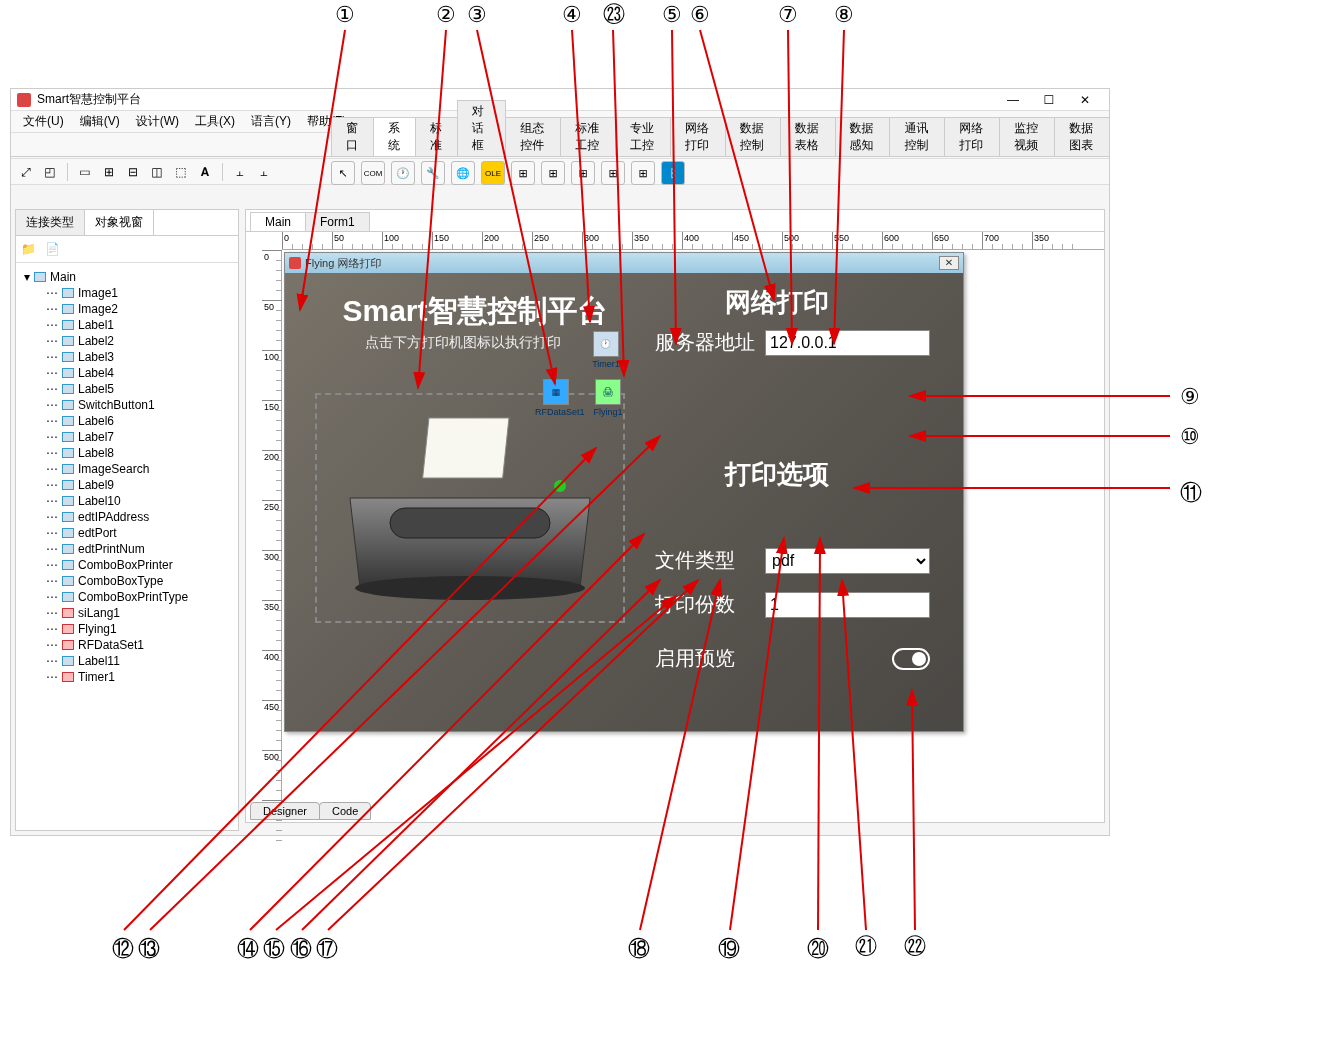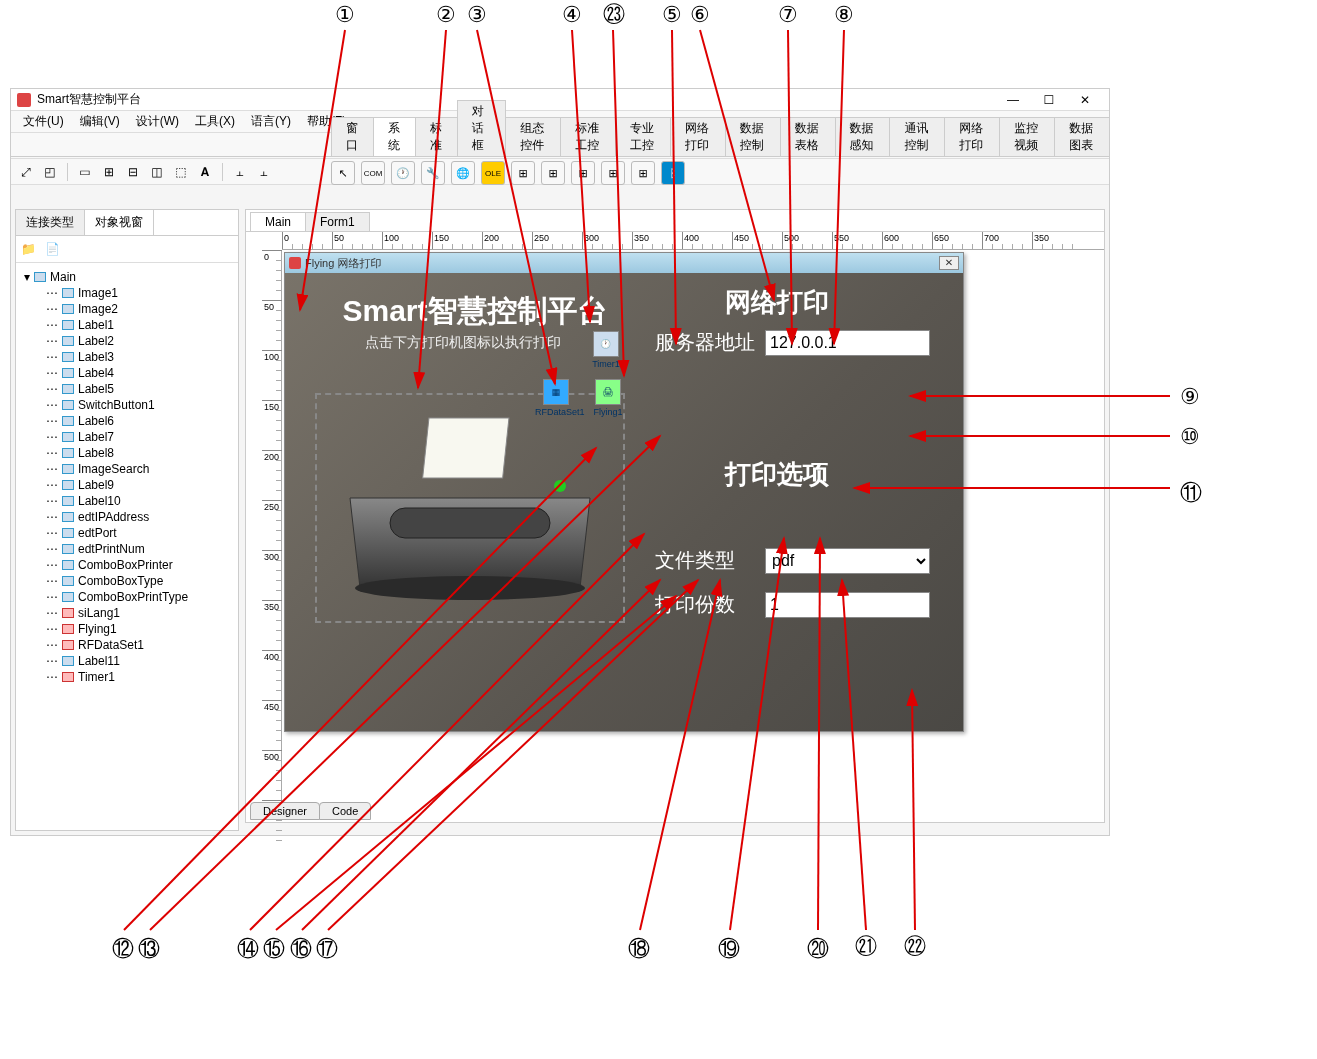--- a/index.html
+++ b/index.html
@@ -449,20 +449,28 @@
 
           <div class="section-title" style="left:440px;top:184px">打印选项</div>
           <div class="lbl-row" style="left:370px;top:274px">
               <span class="lab">文件类型</span>
               <select class="cmb" style="width:165px"><option>pdf</option></select>
             </div>
           <div class="lbl-row" style="left:370px;top:318px">
               <span class="lab">打印份数</span>
               <input class="txt" value="1" style="">
             </div>
+          <div class="lbl-row" style="left:370px;top:372px">
+              <span class="lab">启用预览</span>
+            <div style="width:165px;display:flex;justify-content:flex-end">
+                <div class="toggle">
+                  <div class="knob"></div>
+                </div>
+              </div>
+          </div>
         </div>
       </div>
     </div>
     <div class="bottom-tabs">
       <div class="btab">Designer</div>
       <div class="btab">Code</div>
     </div>
   </div>
 </div>
 

